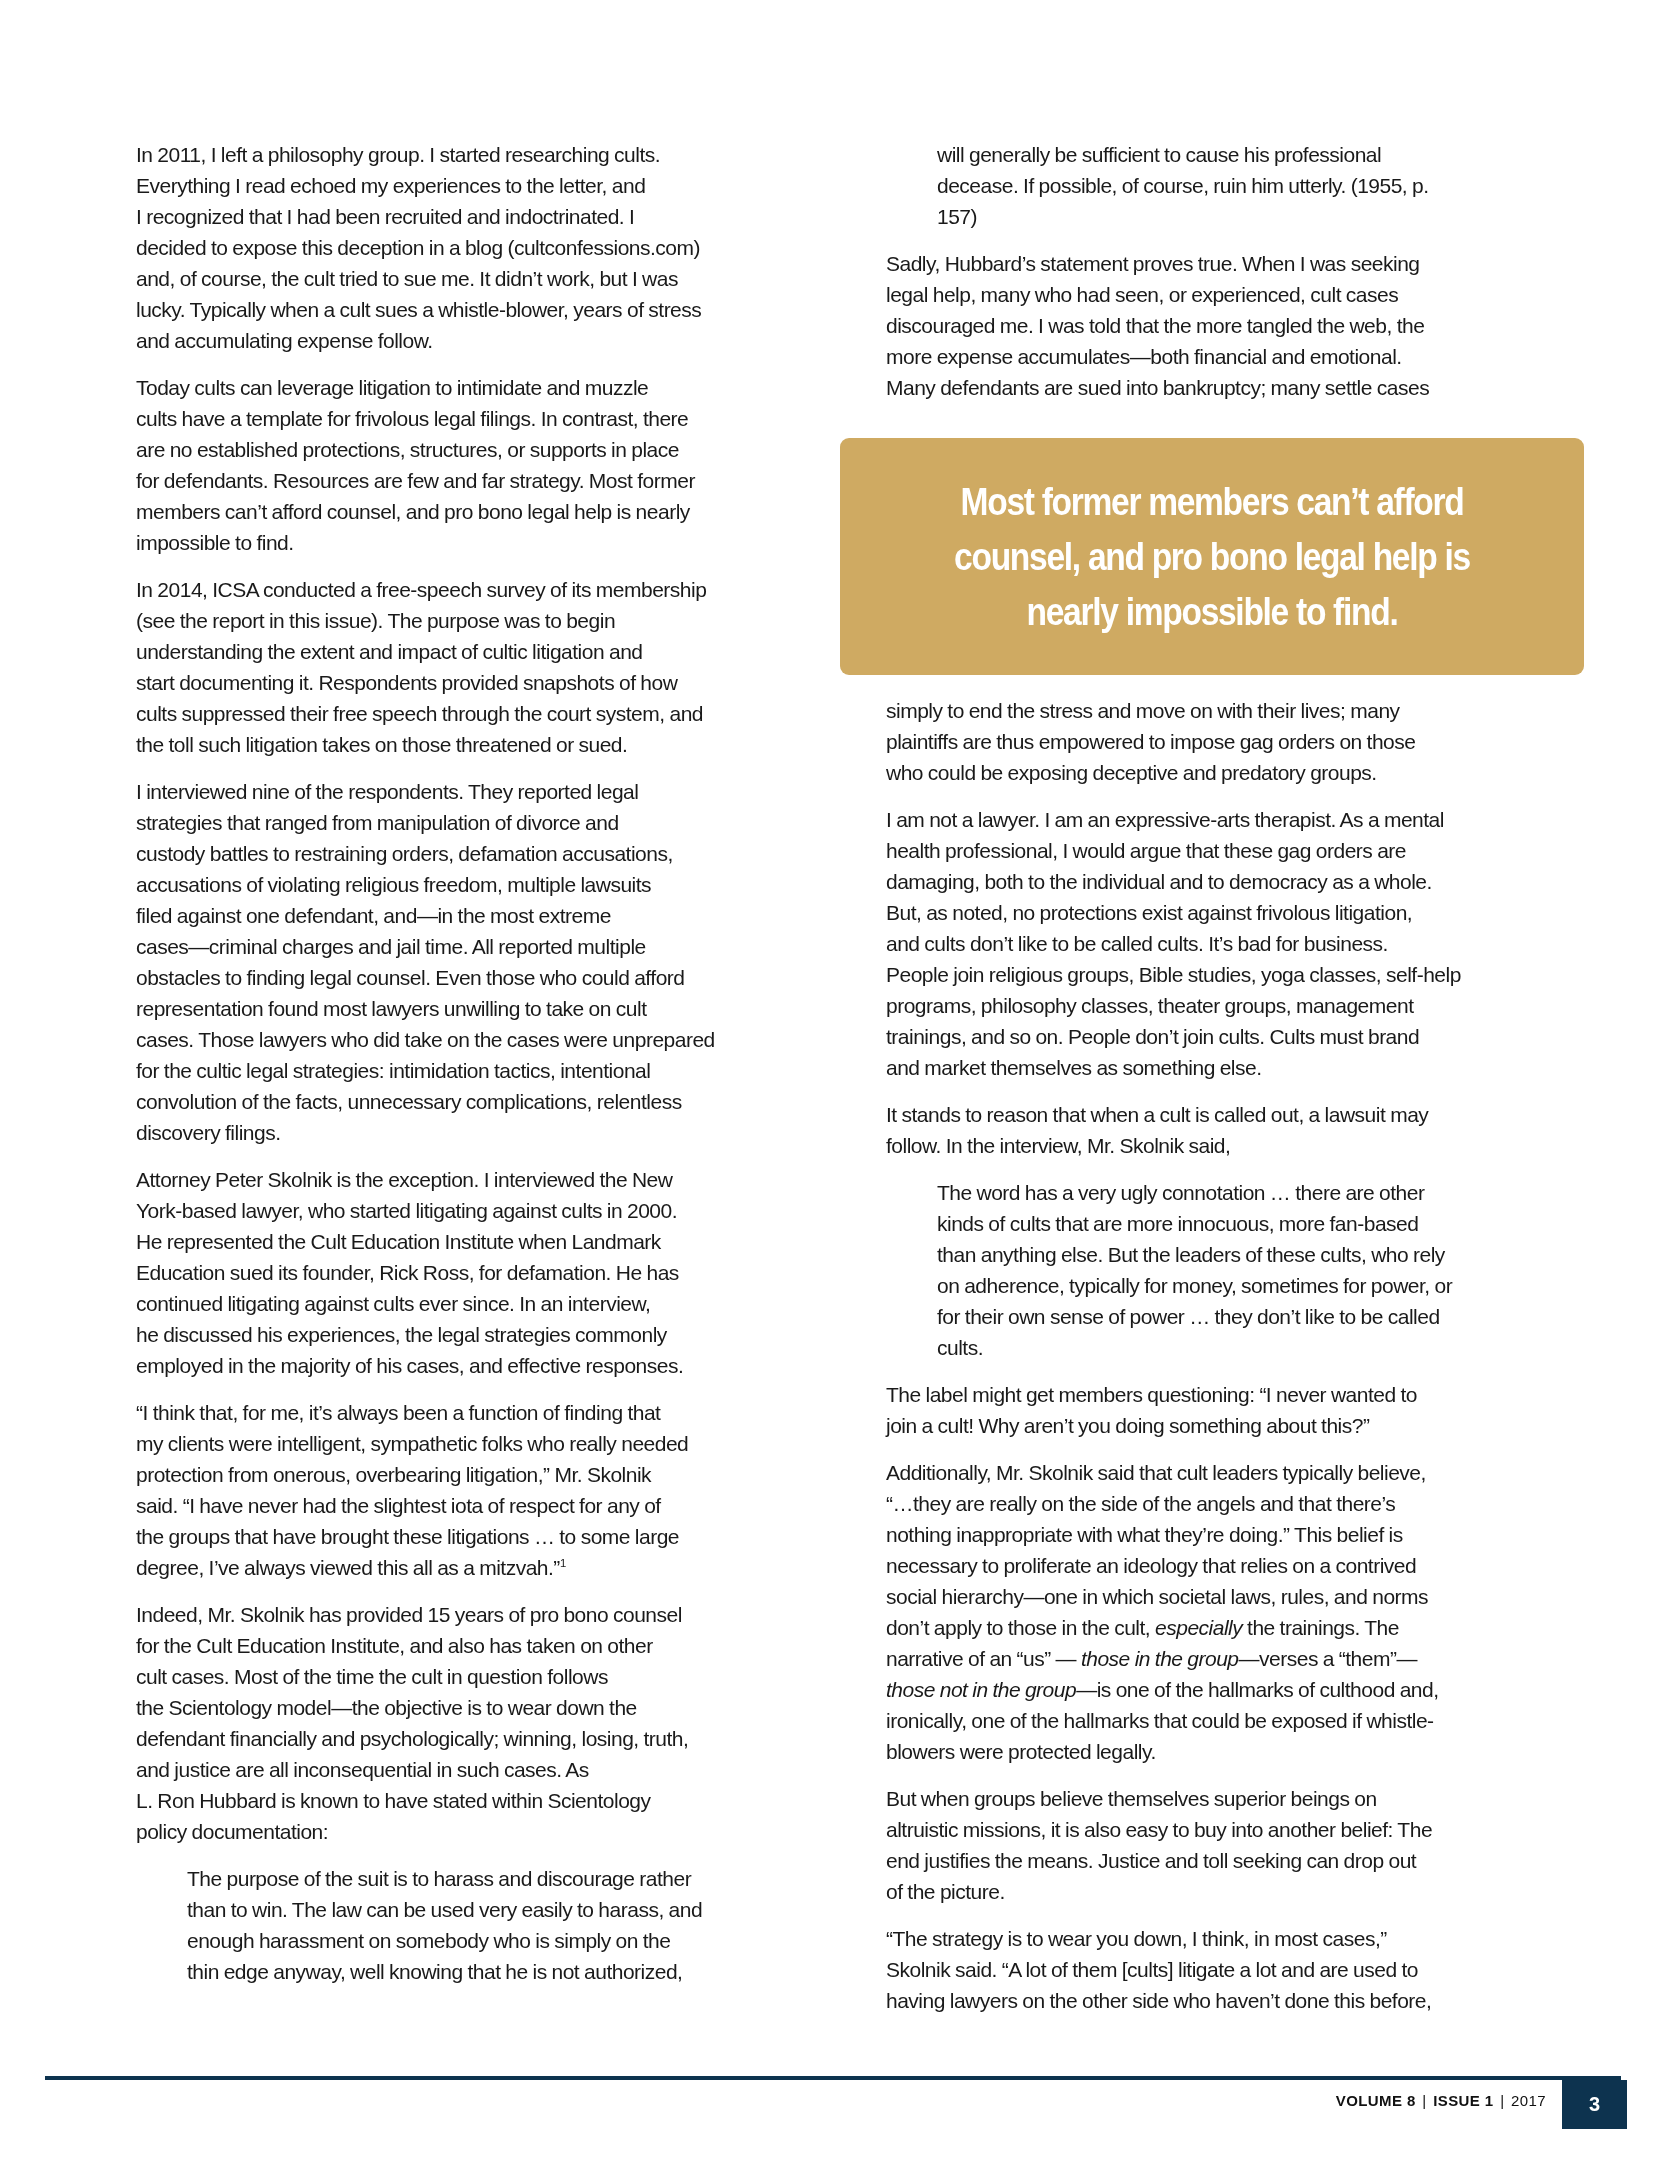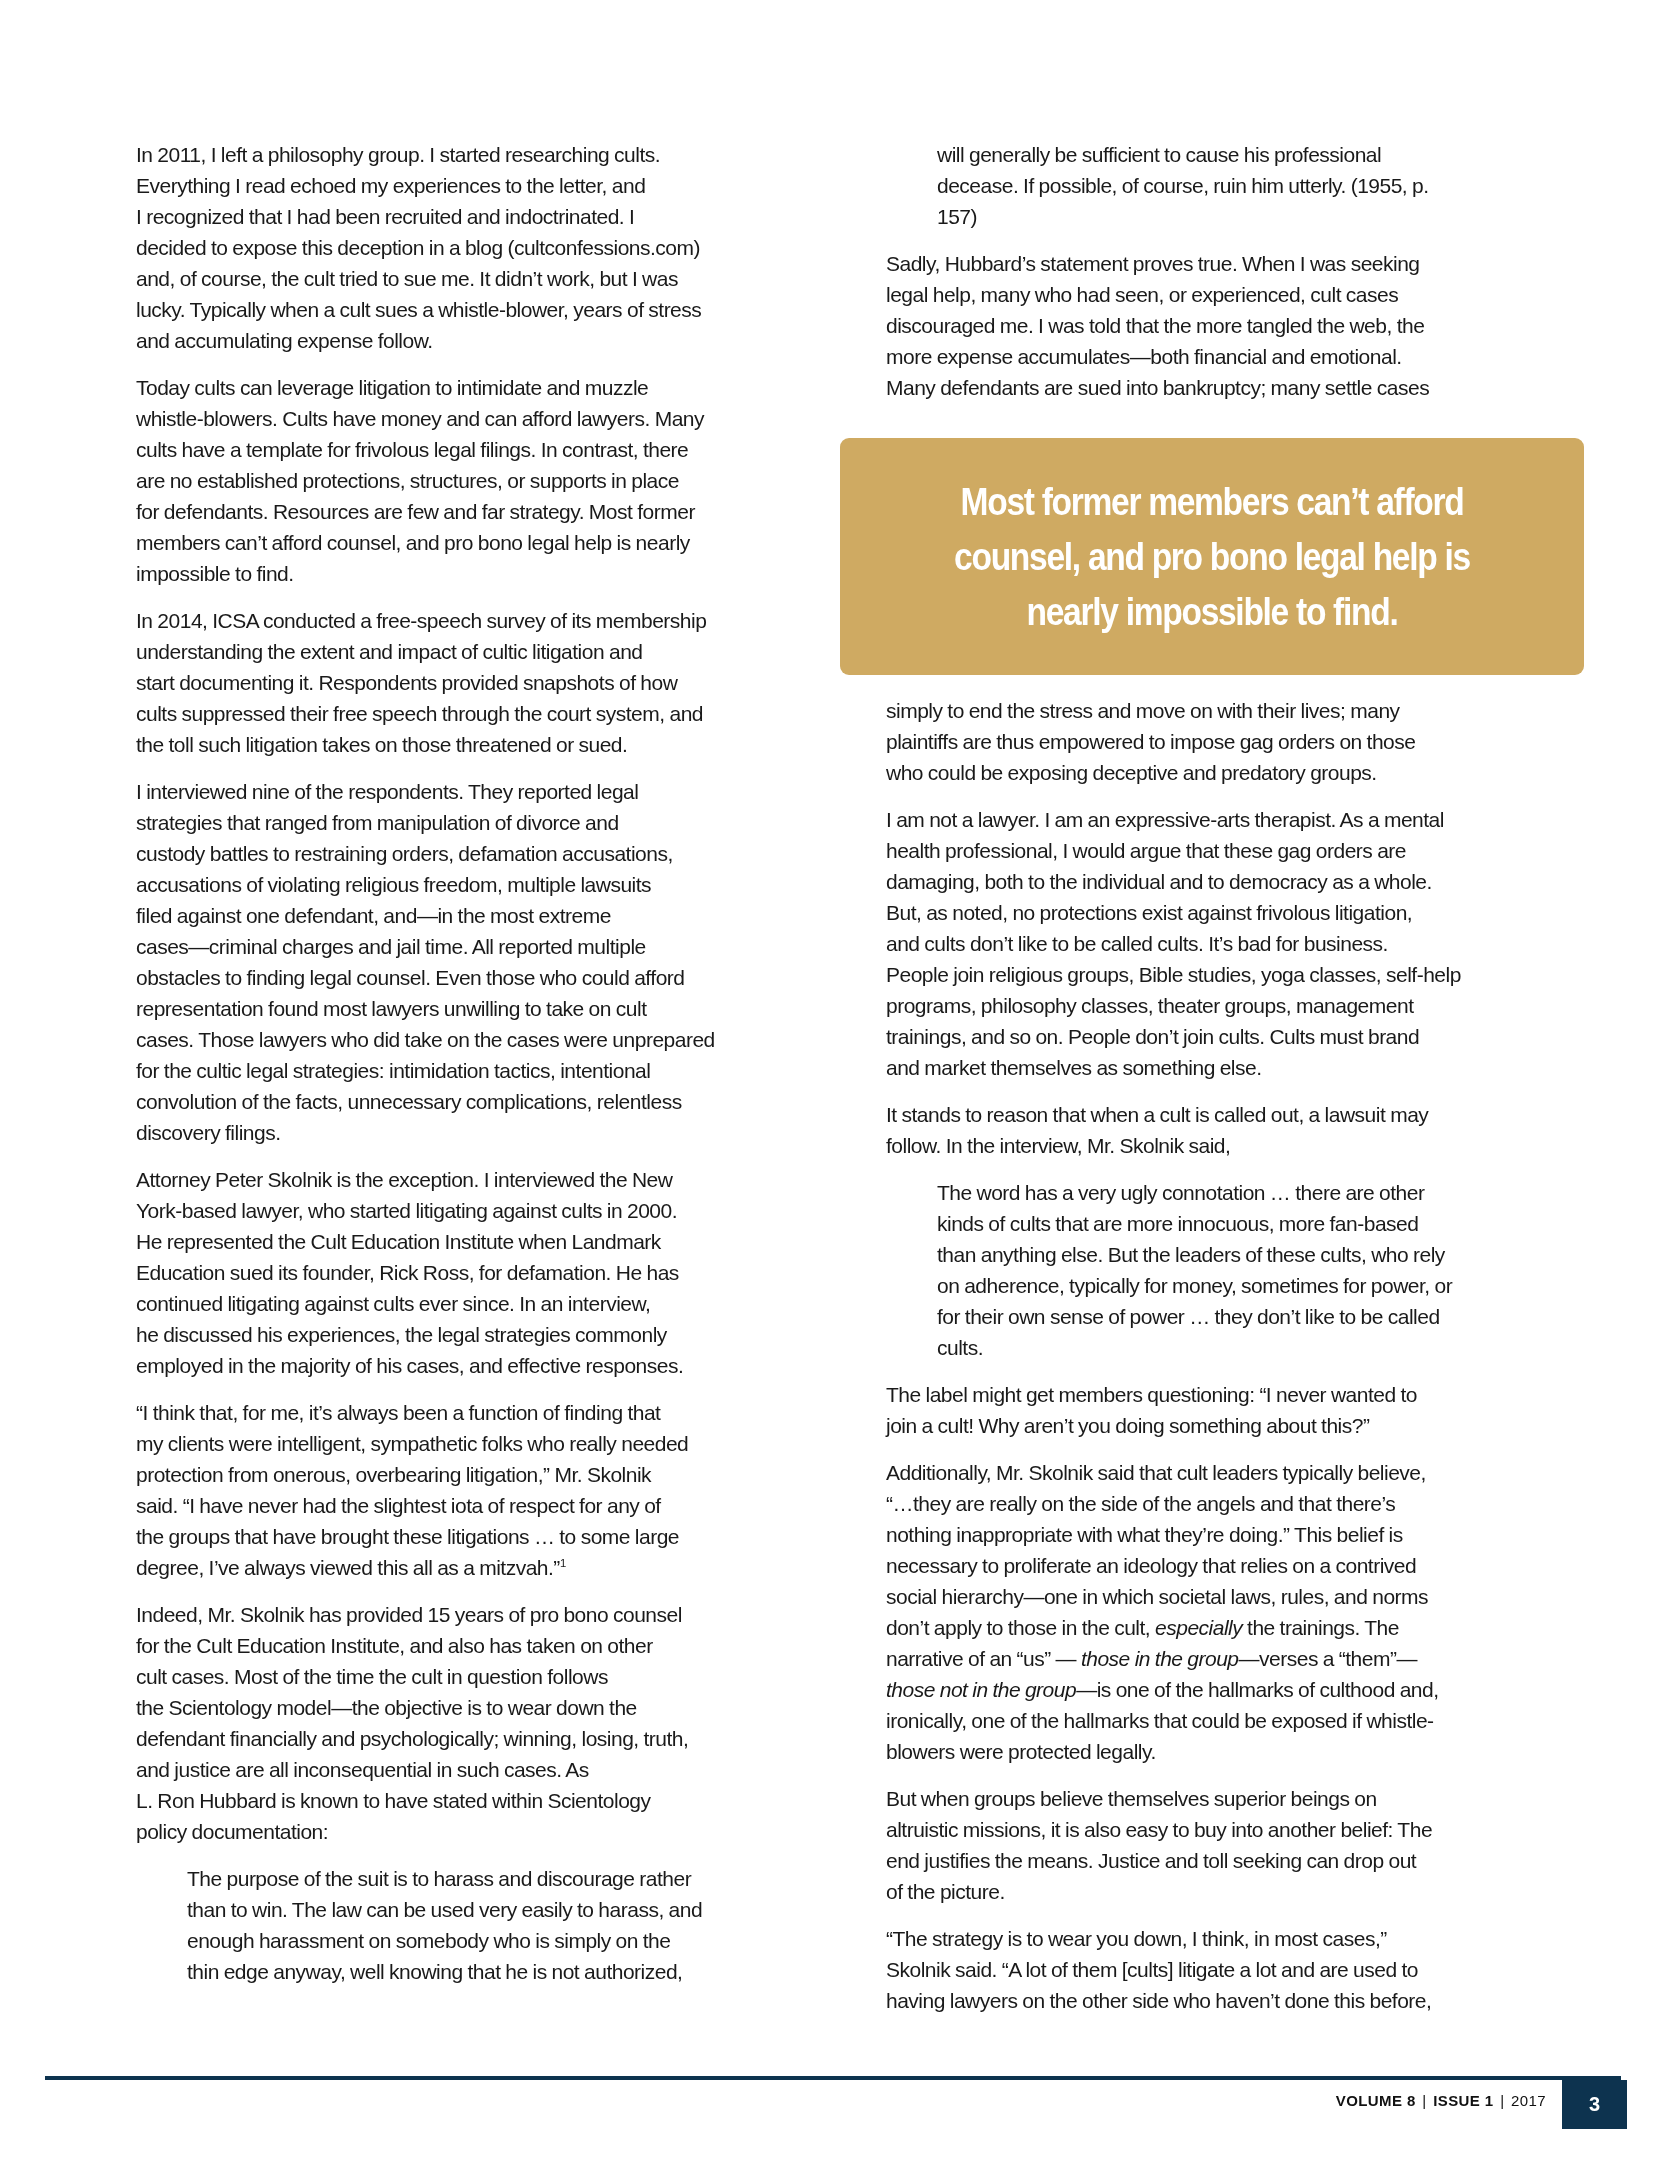--- a/index.html
+++ b/index.html
@@ -67,29 +67,29 @@
       <span class="line">In 2011, I left a philosophy group. I started researching cults.</span>
       <span class="line">Everything I read echoed my experiences to the letter, and</span>
       <span class="line">I recognized that I had been recruited and indoctrinated. I</span>
       <span class="line">decided to expose this deception in a blog (cultconfessions.com)</span>
       <span class="line">and, of course, the cult tried to sue me. It didn’t work, but I was</span>
       <span class="line">lucky. Typically when a cult sues a whistle-blower, years of stress</span>
       <span class="line">and accumulating expense follow.</span>
     </p>
     <p class="para">
       <span class="line">Today cults can leverage litigation to intimidate and muzzle</span>
-      <span class="line">whistle-blowers. Cults have money and can afford lawyers. Many</span>
       <span class="line">cults have a template for frivolous legal filings. In contrast, there</span>
       <span class="line">are no established protections, structures, or supports in place</span>
       <span class="line">for defendants. Resources are few and far strategy. Most former</span>
       <span class="line">members can’t afford counsel, and pro bono legal help is nearly</span>
       <span class="line">impossible to find.</span>
     </p>
     <p class="para">
       <span class="line">In 2014, ICSA conducted a free-speech survey of its membership</span>
+      <span class="line">(see the report in this issue). The purpose was to begin</span>
       <span class="line">understanding the extent and impact of cultic litigation and</span>
       <span class="line">start documenting it. Respondents provided snapshots of how</span>
       <span class="line">cults suppressed their free speech through the court system, and</span>
       <span class="line">the toll such litigation takes on those threatened or sued.</span>
     </p>
     <p class="para">
       <span class="line">I interviewed nine of the respondents. They reported legal</span>
       <span class="line">strategies that ranged from manipulation of divorce and</span>
       <span class="line">custody battles to restraining orders, defamation accusations,</span>
       <span class="line">accusations of violating religious freedom, multiple lawsuits</span>

